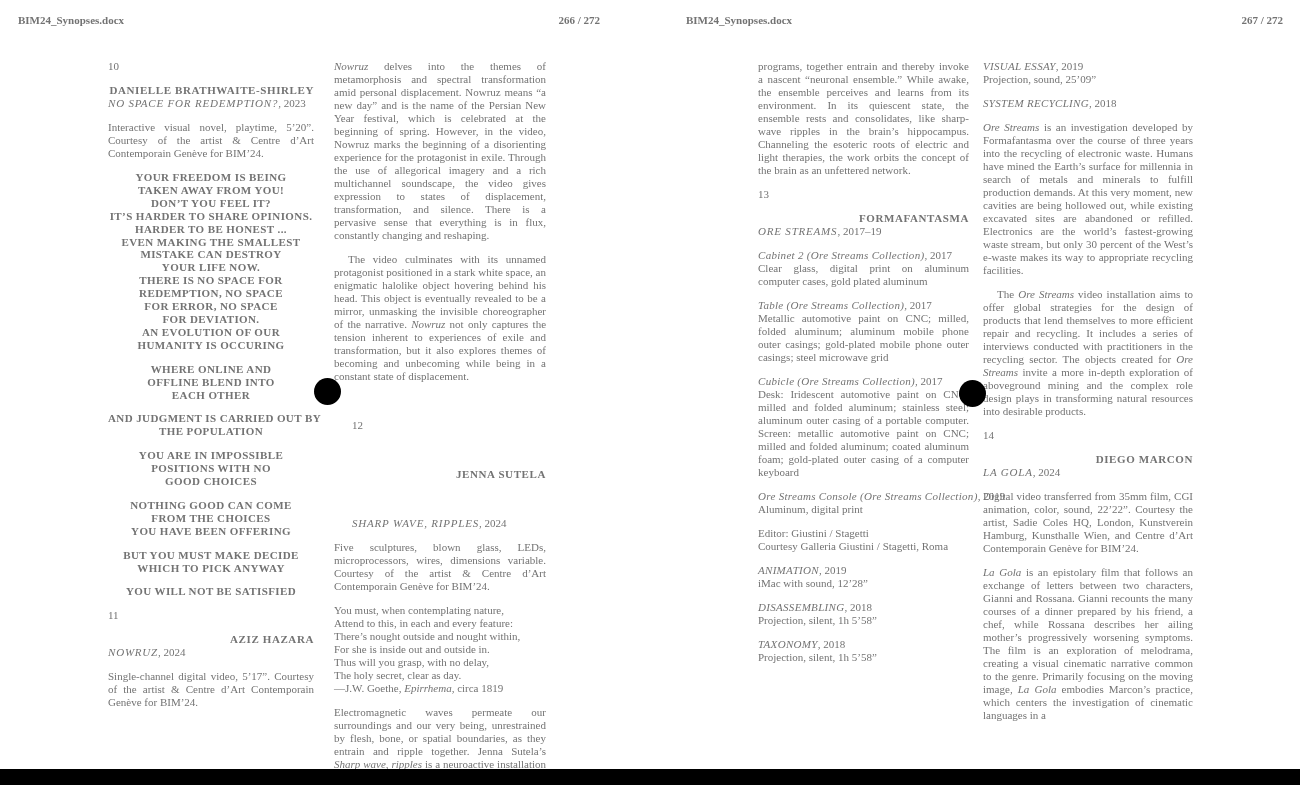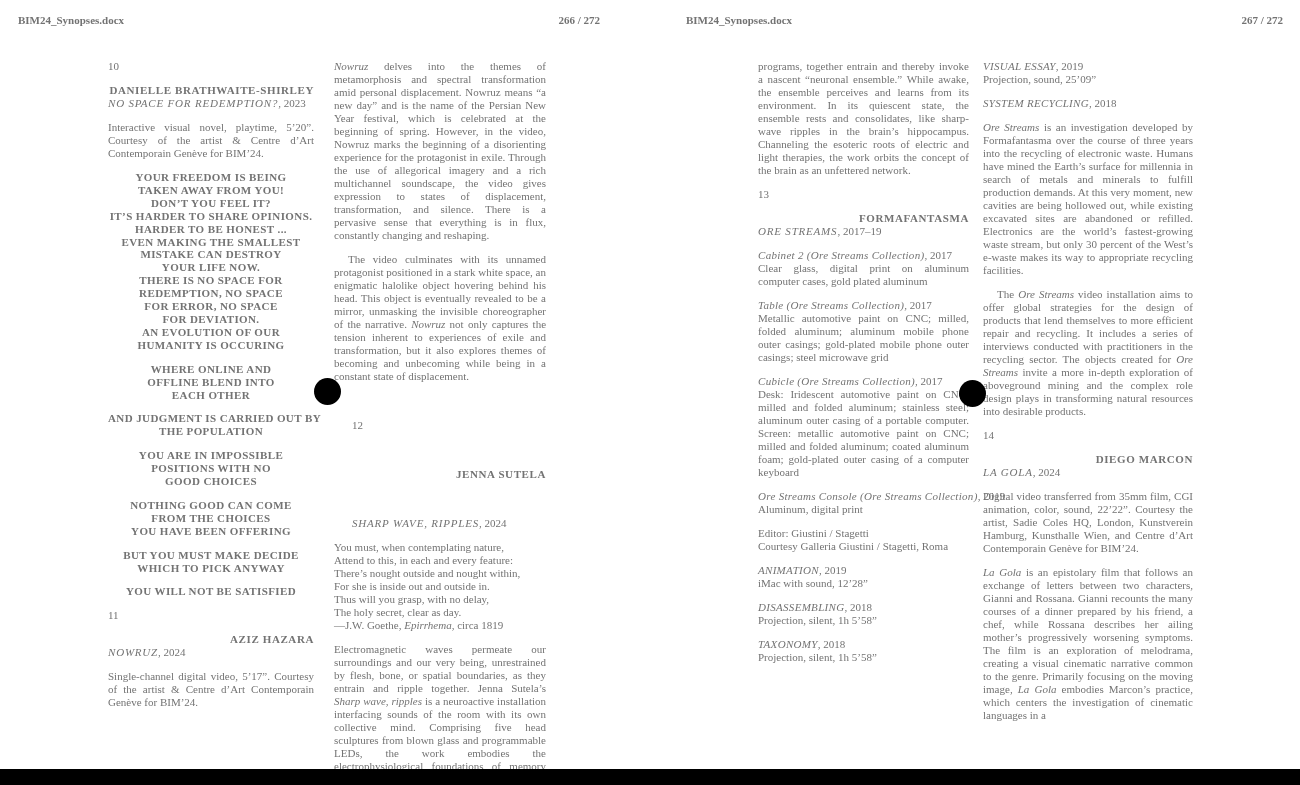--- a/index.html
+++ b/index.html
@@ -97,20 +97,21 @@
         <div class="blk artist">AZIZ HAZARA</div>
         <div class="blk work"><span class="it">NOWRUZ</span><span>, 2024</span></div>
         <div class="blk p"><span>Single-channel digital video, 5’17”. Courtesy of the artist &amp; Centre d’Art Contemporain Genève for BIM’24.</span></div>
       </div>
     <div class="col col-2">
         <div class="blk p"><span class="it">Nowruz</span><span> delves into the themes of metamorphosis and spectral transformation amid personal displacement. Nowruz means “a new day” and is the name of the Persian New Year festival, which is celebrated at the beginning of spring. However, in the video, Nowruz marks the beginning of a disorienting experience for the protagonist in exile. Through the use of allegorical imagery and a rich multichannel soundscape, the video gives expression to states of displacement, transformation, and silence. There is a pervasive sense that everything is in flux, constantly changing and reshaping.</span></div>
         <div class="blk p ind"><span>The video culminates with its unnamed protagonist positioned in a stark white space, an enigmatic halolike object hovering behind his head. This object is eventually revealed to be a mirror, unmasking the invisible choreographer of the narrative. </span><span class="it">Nowruz</span><span> not only captures the tension inherent to experiences of exile and transformation, but it also explores themes of becoming and unbecoming while being in a constant state of displacement.</span></div>
         <div class="blk num pad">12</div>
         <div class="blk artist pad">JENNA SUTELA</div>
         <div class="blk work pad"><span class="it">SHARP WAVE, RIPPLES</span><span>, 2024</span></div>
+        <div class="blk p"><span>Five sculptures, blown glass, LEDs, microprocessors, wires, dimensions variable. Courtesy of the artist &amp; Centre d’Art Contemporain Genève for BIM’24.</span></div>
         <div class="blk poem">
           <div><span>You must, when contemplating nature,</span></div>
           <div><span>Attend to this, in each and every feature:</span></div>
           <div><span>There’s nought outside and nought within,</span></div>
           <div><span>For she is inside out and outside in.</span></div>
           <div><span>Thus will you grasp, with no delay,</span></div>
           <div><span>The holy secret, clear as day.</span></div>
           <div><span>—J.W. Goethe, </span><span class="it">Epirrhema</span><span>, circa 1819</span></div>
         </div>
         <div class="blk p"><span>Electromagnetic waves permeate our surroundings and our very being, unrestrained by flesh, bone, or spatial boundaries, as they entrain and ripple together. Jenna Sutela’s </span><span class="it">Sharp wave, ripples</span><span> is a neuroactive installation interfacing sounds of the room with its own collective mind. Comprising five head sculptures from blown glass and programmable LEDs, the work embodies the electrophysiological foundations of memory encoding. The heads, governed by unique light</span></div>

